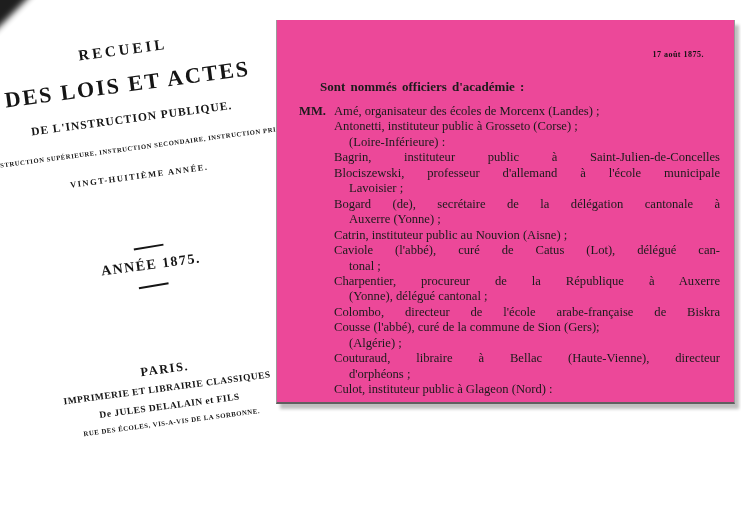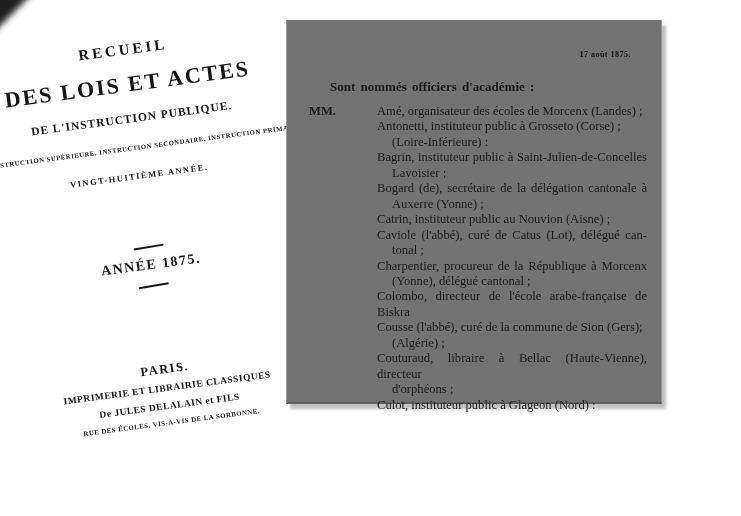--- a/index.html
+++ b/index.html
@@ -31,22 +31,22 @@
 
   
   #corner-smudge{
     position:absolute;left:-8px;top:-8px;width:0;height:0;z-index:0;
     border-top:42px solid #0c0c0c;border-right:42px solid transparent;
     filter:blur(3px);opacity:.92;
   }
 
   
   #right-page{
-    position:absolute;left:286px;top:20px;width:376px;height:384px;
-    box-sizing:border-box;background:#737373;z-index:2;
+    position:absolute;left:276px;top:20px;width:459px;height:384px;
+    box-sizing:border-box;background:#ec4899;z-index:2;
     border-left:1.5px solid #9a9a9a;border-right:1.5px solid #9a9a9a;
     border-bottom:2px solid #5f5f5f;border-top:none;
     box-shadow:4px 5px 3px rgba(0,0,0,.25);
     color:#1d1d1d;
   }
   #page-date{
     position:absolute;top:30px;right:30px;
     font-size:8px;font-weight:bold;letter-spacing:.5px;color:#111;
   }
   #intro-line{
@@ -54,21 +54,21 @@
     font-size:13px;word-spacing:2px;color:#1b1b1b;font-weight:bold;
   }
   #mm-prefix{
     position:absolute;top:84px;left:22px;
     font-size:12.6px;font-weight:bold;color:#1b1b1b;
   }
   #entry-list{
     position:absolute;top:84px;left:57px;right:14px;
     font-size:12.6px;line-height:15.45px;color:#1b1b1b;
   }
-  .entry-line{white-space:normal;margin-left:33px;}
+  .entry-line{white-space:normal;}
   .entry-line.wrap{padding-left:15px;}
   .entry-line.stretch{text-align:justify;text-align-last:justify;}
 </style>
 </head>
 <body>
 
 <div id="canvas">
 
   <div id="corner-smudge"></div>
 
@@ -89,27 +89,28 @@
 
   <div id="right-page">
     <div id="page-date">17 août 1875.</div>
     <div id="intro-line">Sont nommés officiers d'académie :</div>
     <div id="mm-prefix">MM.</div>
     <div id="entry-list">
         <div class="entry-line">Amé, organisateur des écoles de Morcenx (Landes) ;</div>
         <div class="entry-line">Antonetti, instituteur public à Grosseto (Corse) ;</div>
         <div class="entry-line wrap">(Loire-Inférieure) :</div>
         <div class="entry-line stretch">Bagrin, instituteur public à Saint-Julien-de-Concelles</div>
+        <div class="entry-line stretch">Blociszewski, professeur d'allemand à l'école municipale</div>
         <div class="entry-line wrap">Lavoisier ;</div>
         <div class="entry-line stretch">Bogard (de), secrétaire de la délégation cantonale à</div>
         <div class="entry-line wrap">Auxerre (Yonne) ;</div>
         <div class="entry-line">Catrin, instituteur public au Nouvion (Aisne) ;</div>
         <div class="entry-line stretch">Caviole (l'abbé), curé de Catus (Lot), délégué can-</div>
         <div class="entry-line wrap">tonal ;</div>
-        <div class="entry-line stretch">Charpentier, procureur de la République à Morcenx</div>
+        <div class="entry-line stretch">Charpentier, procureur de la République à Auxerre</div>
         <div class="entry-line wrap">(Yonne), délégué cantonal ;</div>
         <div class="entry-line stretch">Colombo, directeur de l'école arabe-française de Biskra</div>
         <div class="entry-line">Cousse (l'abbé), curé de la commune de Sion (Gers);</div>
         <div class="entry-line wrap">(Algérie) ;</div>
         <div class="entry-line stretch">Couturaud, libraire à Bellac (Haute-Vienne), directeur</div>
         <div class="entry-line wrap">d'orphéons ;</div>
         <div class="entry-line">Culot, instituteur public à Glageon (Nord) :</div>
       </div>
   </div>
 

